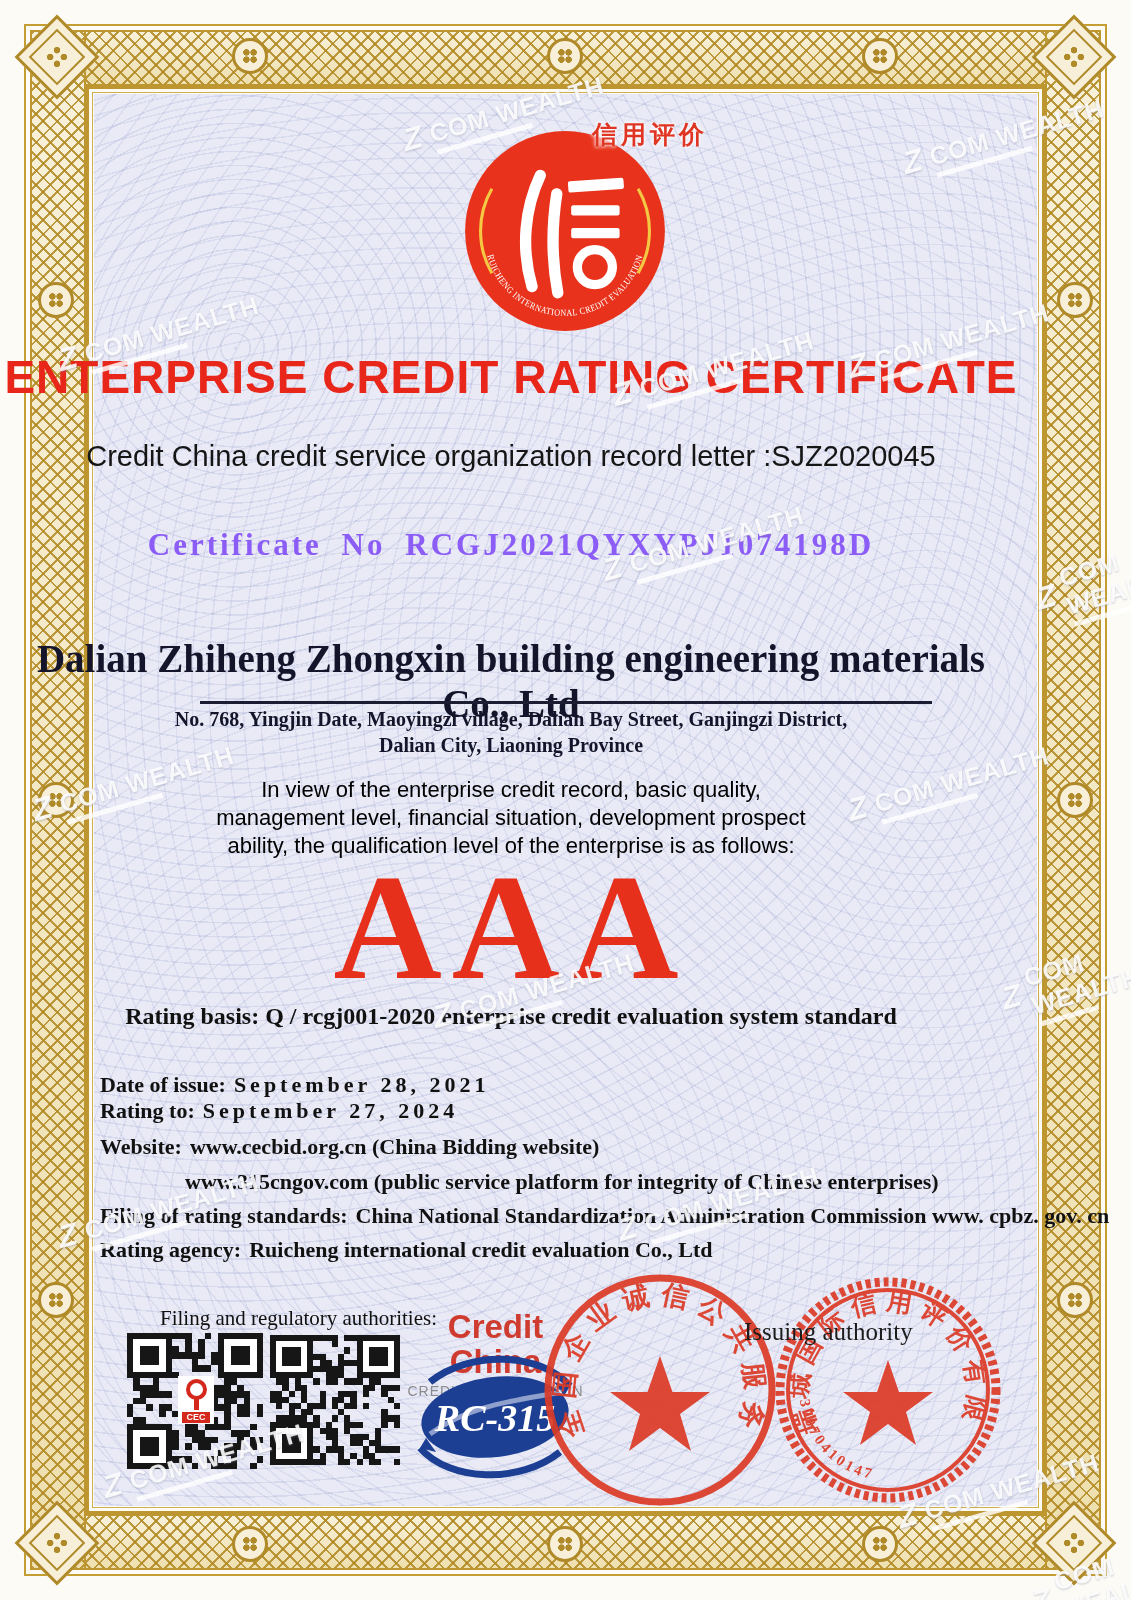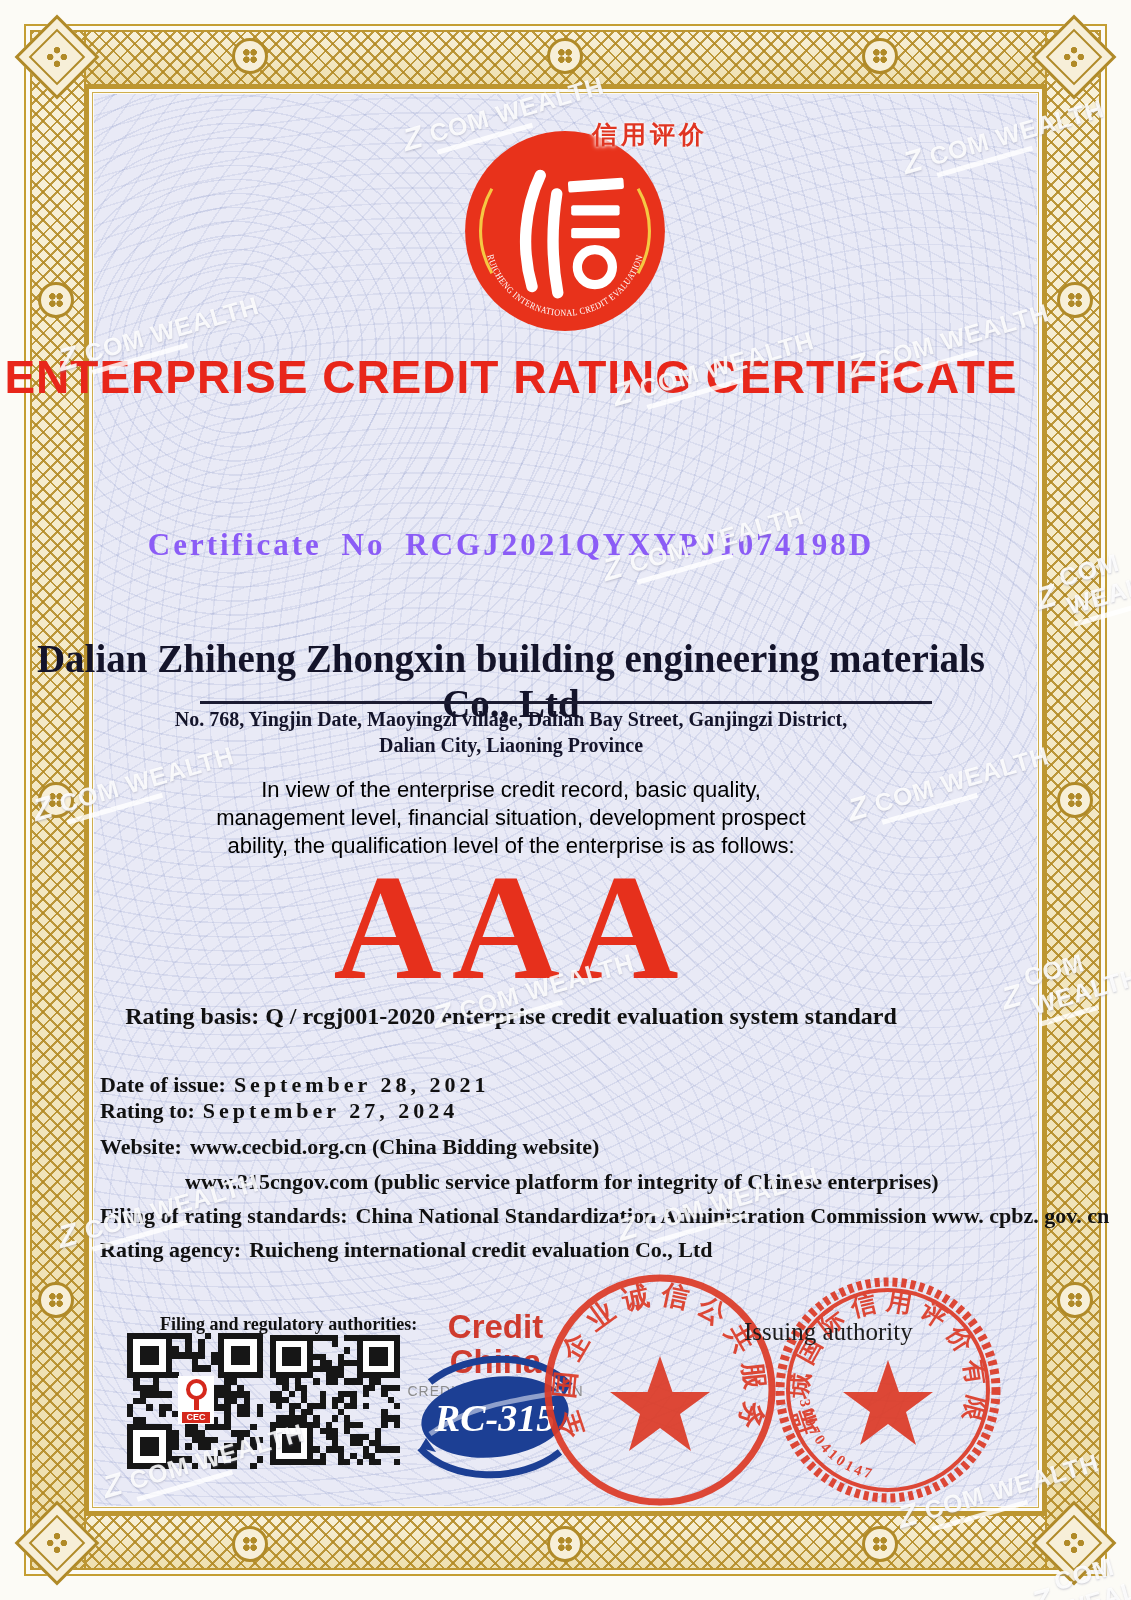--- a/index.html
+++ b/index.html
@@ -59,21 +59,21 @@
   .rating{top:852px;font-weight:bold;font-size:150px;line-height:1;color:#e6301c;letter-spacing:10px;z-index:2;}
   .basis{top:1003px;font-weight:bold;font-size:24px;color:#111;z-index:2;}
 
   .details{position:absolute;left:100px;top:1064px;width:1000px;z-index:2;
            font-weight:bold;font-size:22px;color:#111;}
   .drow{position:absolute;left:0;white-space:nowrap;}
   .drow .lbl{margin-right:8px;}
   .spread{letter-spacing:4px;}
 
   
-  .filing-label{position:absolute;left:160px;top:1306px;font-weight:bold;font-size:18px;color:#111;z-index:2;margin-top:8px;}
+  .filing-label{position:absolute;left:160px;top:1306px;font-weight:normal;font-size:21px;color:#111;z-index:2;}
   .qr{position:absolute;z-index:2;}
   .cec-badge{position:absolute;left:178px;top:1376px;width:36px;height:48px;background:#fff;z-index:3;
        display:flex;flex-direction:column;align-items:center;justify-content:flex-start;padding-top:3px;box-sizing:border-box;}
   .key-ring{width:13px;height:13px;border:4px solid #d5281c;border-radius:50%;}
   .key-stem{width:5px;height:11px;background:#d5281c;margin-top:-1px;}
   .cec-bar{margin-top:2px;background:#d5281c;color:#fff;font-family:"Liberation Sans",sans-serif;
        font-size:9px;font-weight:bold;padding:1px 4px;line-height:1;}
   .cc-block{position:absolute;left:398px;top:1310px;width:195px;text-align:center;z-index:2;}
   .cc-name{font-family:"Liberation Sans",sans-serif;font-weight:bold;font-size:33px;color:#cf3b2e;line-height:1.05;}
   .cc-domain{font-family:"Liberation Sans",sans-serif;font-size:14px;color:#8b8b8b;letter-spacing:1px;margin-top:4px;}
@@ -144,20 +144,21 @@
           <path id="logoArc" d="M 24 122 A 78 78 0 0 0 176 122"></path>
         </defs>
       <text font-size="9" fill="#fff" letter-spacing="0.5">
         <textPath href="#logoArc" startOffset="2" textLength="205" lengthAdjust="spacingAndGlyphs">RUICHENG INTERNATIONAL CREDIT EVALUATION</textPath>
       </text>
     </svg>
   </div>
   <div class="logo-toptext">信用评价</div>
 
   <div class="abs ctr title">ENTERPRISE CREDIT RATING CERTIFICATE</div>
+  <div class="abs ctr record">Credit China credit service organization record letter :SJZ2020045</div>
   <div class="abs ctr certno">Certificate No RCGJ2021QYXYPJ1074198D</div>
   <div class="abs ctr company">Dalian Zhiheng Zhongxin building engineering materials Co., Ltd</div>
   <div class="company-rule"></div>
   <div class="abs ctr addr1">No. 768, Yingjin Date, Maoyingzi village, Dalian Bay Street, Ganjingzi District,</div>
   <div class="abs ctr addr2">Dalian City, Liaoning Province</div>
 
   <div class="abs ctr intro">
     <div>In view of the enterprise credit record, basic quality,</div>
     <div>management level, financial situation, development prospect</div>
     <div>ability, the qualification level of the enterprise is as follows:</div>

